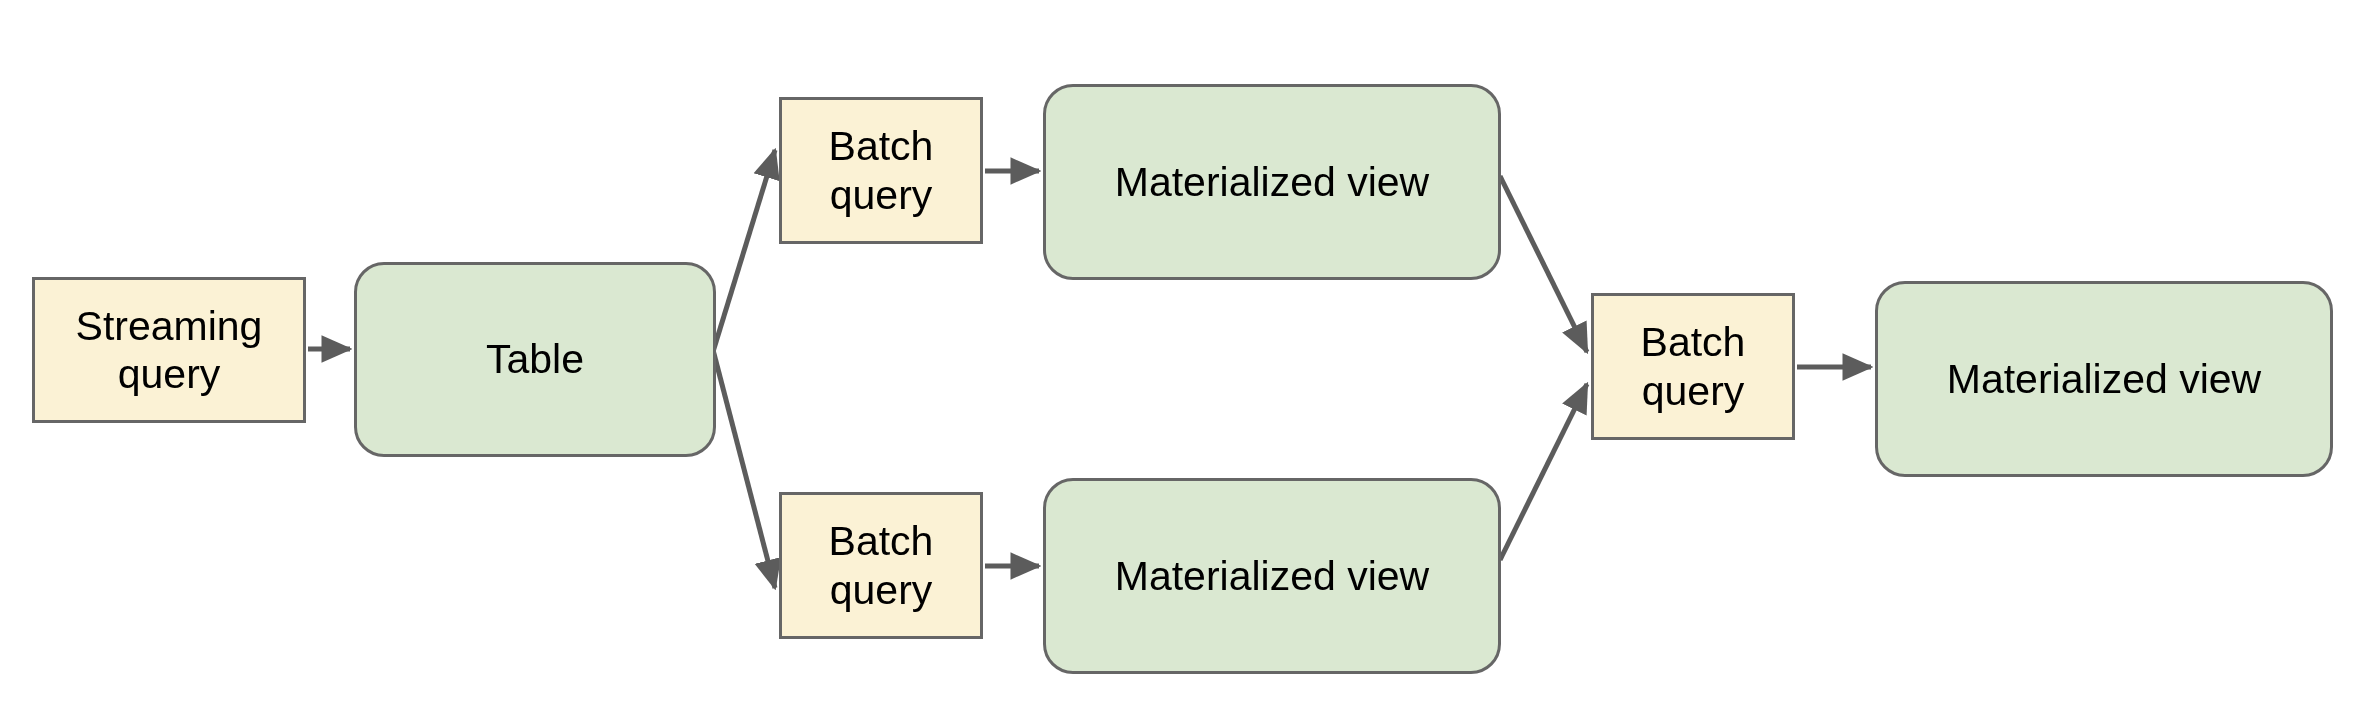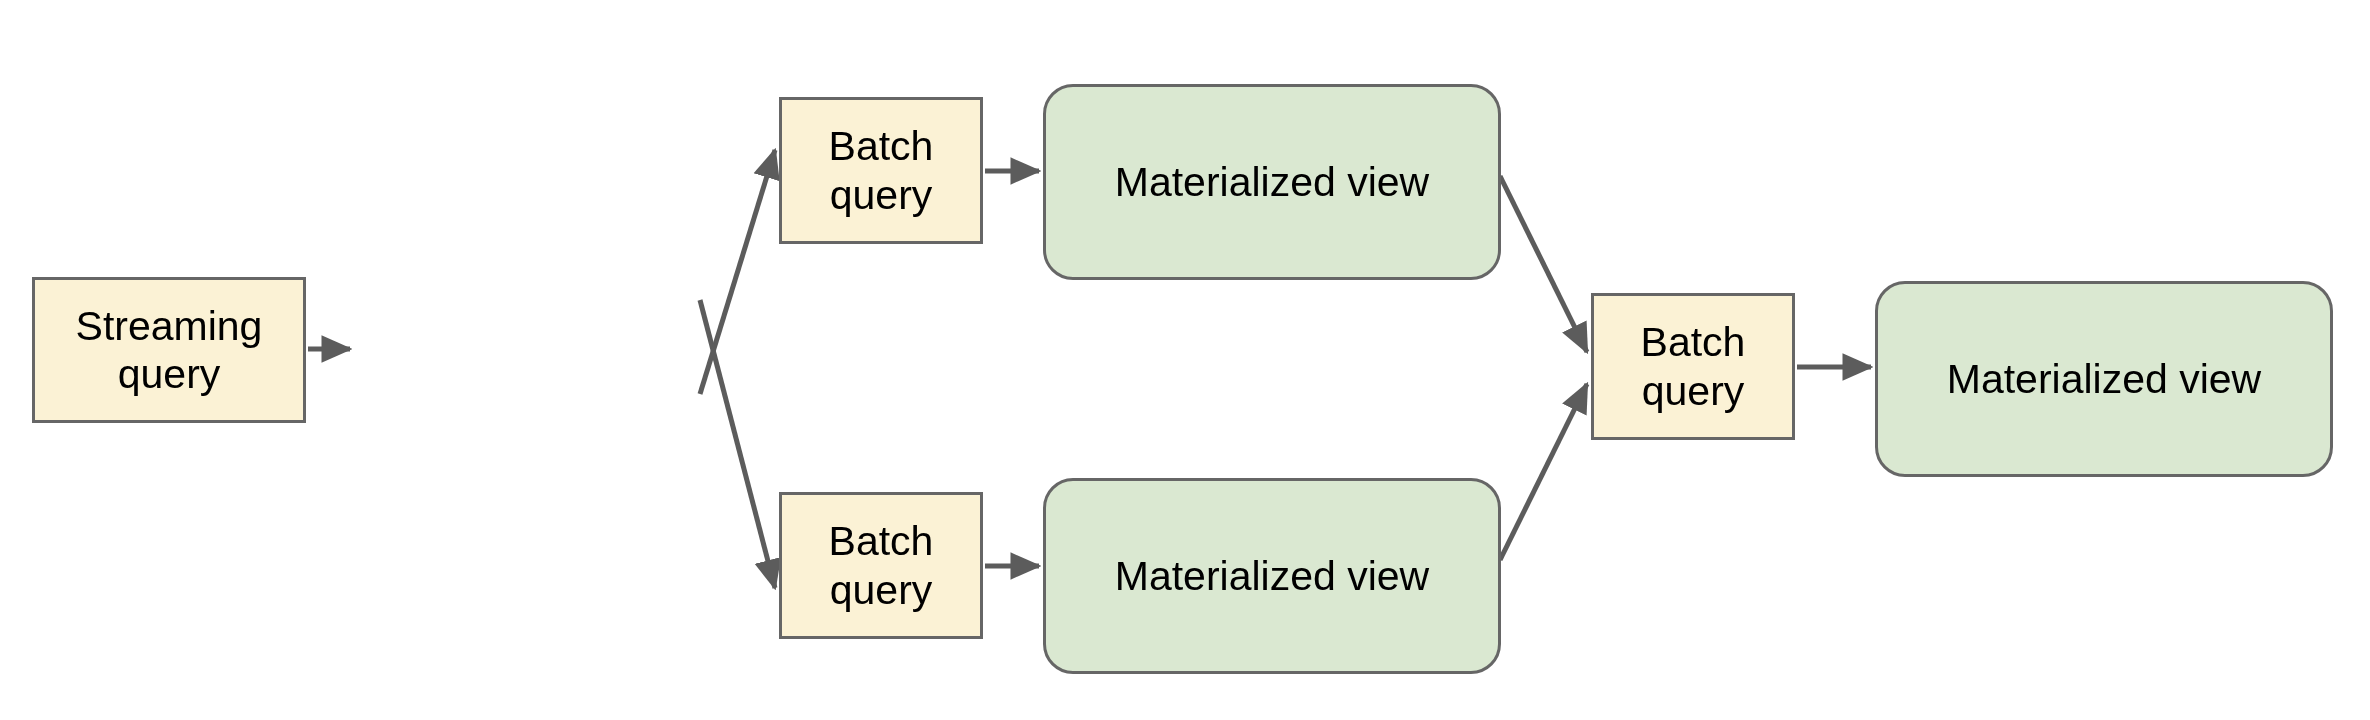--- a/index.html
+++ b/index.html
@@ -77,20 +77,21 @@
     <line x1="1500" y1="176" x2="1587" y2="352" stroke="#5C5C5C" stroke-width="5" marker-end="url(#arrowhead)"></line>
 
     <line x1="1500" y1="560" x2="1587" y2="384" stroke="#5C5C5C" stroke-width="5" marker-end="url(#arrowhead)"></line>
 
     <line x1="1797" y1="367" x2="1871" y2="367" stroke="#5C5C5C" stroke-width="5" marker-end="url(#arrowhead)"></line>
   </svg>
 
   <div class="node node-process" style="left: 32px; top: 277px; width: 274px; height: 146px; background: rgb(251, 242, 213); border-color: rgb(102, 102, 102); color: rgb(0, 0, 0); border-radius: 0px;"><span>Streaming
 query</span></div>
 
+  <div class="node node-store" style="left: 354px; top: 250px; width: 362px; height: 195px; background: rgb(218, 232, 209); border-color: rgb(102, 102, 102); color: rgb(0, 0, 0); border-radius: 30px;"><span>Table</span></div>
 
   <div class="node node-process" style="left: 779px; top: 97px; width: 204px; height: 147px; background: rgb(251, 242, 213); border-color: rgb(102, 102, 102); color: rgb(0, 0, 0); border-radius: 0px;"><span>Batch
 query</span></div>
 
   <div class="node node-store" style="left: 1043px; top: 72px; width: 458px; height: 196px; background: rgb(218, 232, 209); border-color: rgb(102, 102, 102); color: rgb(0, 0, 0); border-radius: 30px;"><span>Materialized view</span></div>
 
   <div class="node node-process" style="left: 779px; top: 492px; width: 204px; height: 147px; background: rgb(251, 242, 213); border-color: rgb(102, 102, 102); color: rgb(0, 0, 0); border-radius: 0px;"><span>Batch
 query</span></div>
 
   <div class="node node-store" style="left: 1043px; top: 466px; width: 458px; height: 196px; background: rgb(218, 232, 209); border-color: rgb(102, 102, 102); color: rgb(0, 0, 0); border-radius: 30px;"><span>Materialized view</span></div>

